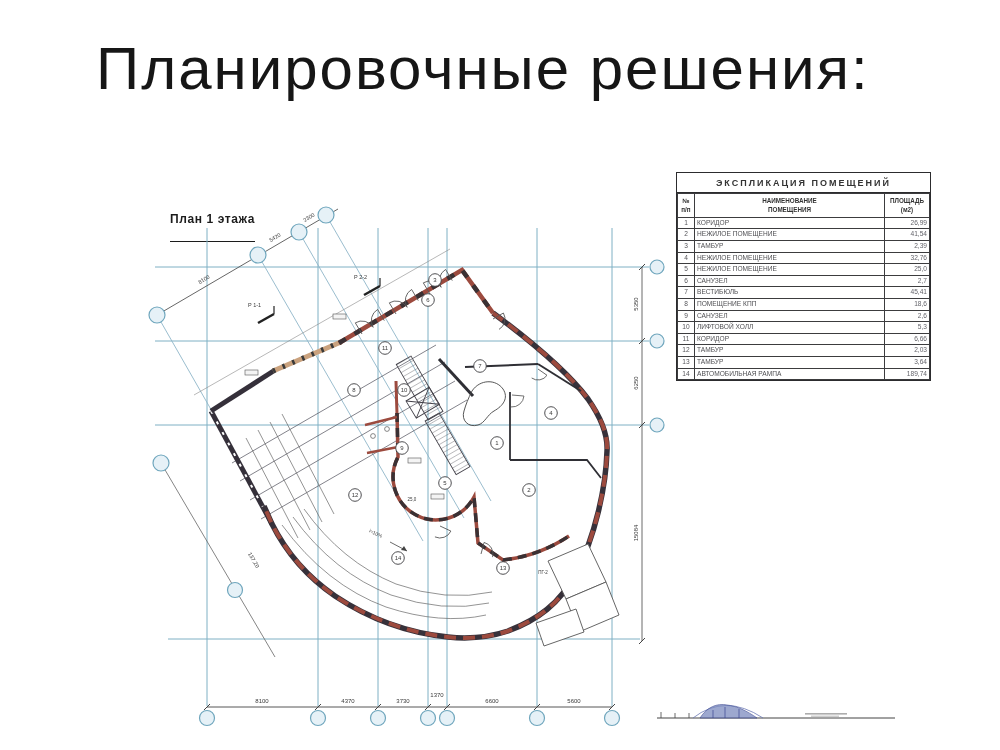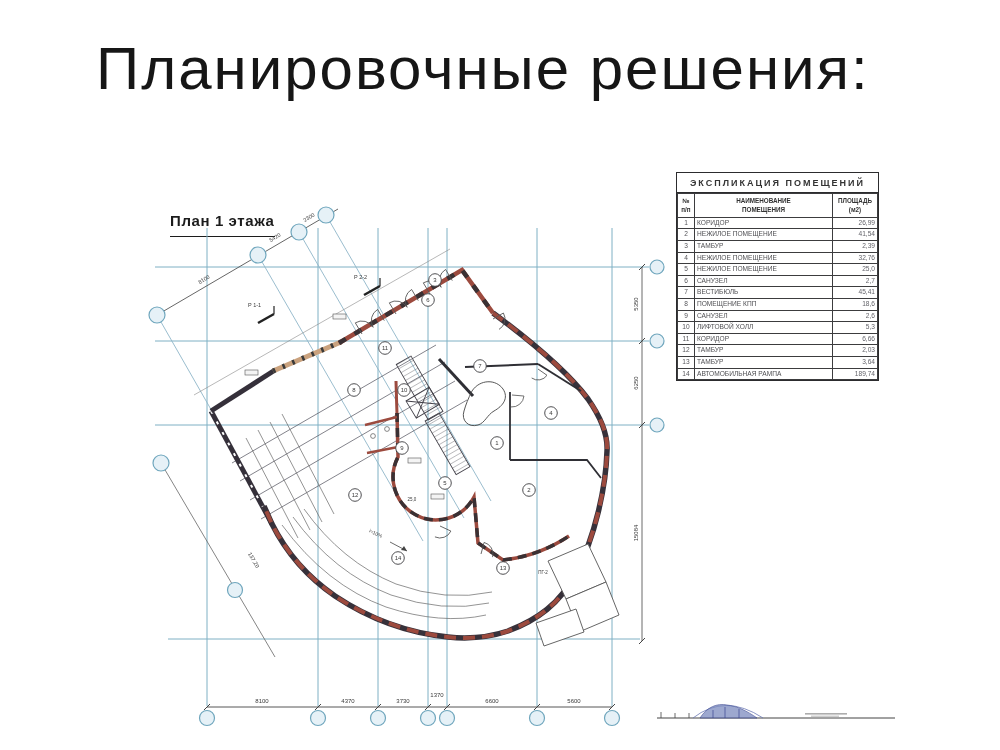--- a/index.html
+++ b/index.html
@@ -2,28 +2,28 @@
 <html><head>
 <meta charset="utf-8">
 <style>
   html,body{margin:0;padding:0;}
   body{width:1000px;height:750px;background:#ffffff;overflow:hidden;
        font-family:"Liberation Sans",sans-serif;}
   .slide{position:relative;width:1000px;height:750px;background:#fff;}
   .slide-title{position:absolute;left:80px;top:18px;margin:16px;
        font-size:60px;font-weight:400;color:#161616;letter-spacing:2px;
        font-family:"Liberation Sans",sans-serif;white-space:nowrap;}
-  .plan-label{position:absolute;left:170px;top:212px;font-size:15px;font-weight:700;
-       color:#1c1c1c;border-bottom:1.6px solid #1c1c1c;padding-bottom:7px;letter-spacing:.6px;}
+  .plan-label{position:absolute;left:170px;top:212px;font-size:12px;font-weight:700;
+       color:#1c1c1c;border-bottom:1.6px solid #1c1c1c;padding-bottom:15px;letter-spacing:.6px;}
   .plan-svg{position:absolute;left:140px;top:195px;}
   .sketch-svg{position:absolute;left:645px;top:695px;}
   svg{font-family:"Liberation Sans",sans-serif;}
   svg text{fill:#3a3a3a;}
 
-  .expl{position:absolute;left:676px;top:172px;width:203px;background:#fff;
+  .expl{position:absolute;left:676px;top:172px;width:255px;background:#fff;
         border:1.6px solid #2c2c2e;box-sizing:border-box;}
   .expl-title{text-align:center;font-size:9px;font-weight:700;letter-spacing:2px;
         color:#333;padding:5px 2px 4px;border-bottom:1.4px solid #2c2c2e;}
   .expl table{width:100%;border-collapse:collapse;table-layout:fixed;}
   .expl th,.expl td{border:1px solid #3c3c3e;overflow:hidden;white-space:nowrap;}
   .expl th{font-size:6.3px;font-weight:700;color:#333;padding:2px 1px;line-height:1.5;text-align:center;}
   .expl th span{display:block;}
   .expl td{font-size:6.6px;color:#4e4e52;padding:1px 2px;height:8.6px;line-height:1;}
   .col-num{width:17px;} .col-area{width:45px;}
   .expl td.num{text-align:center;color:#55555a;}

